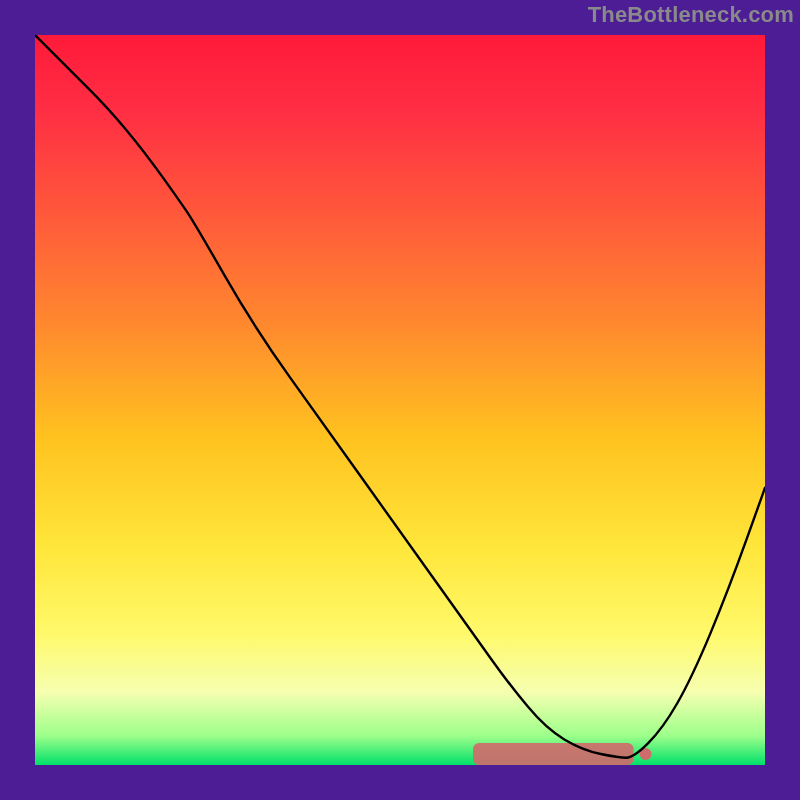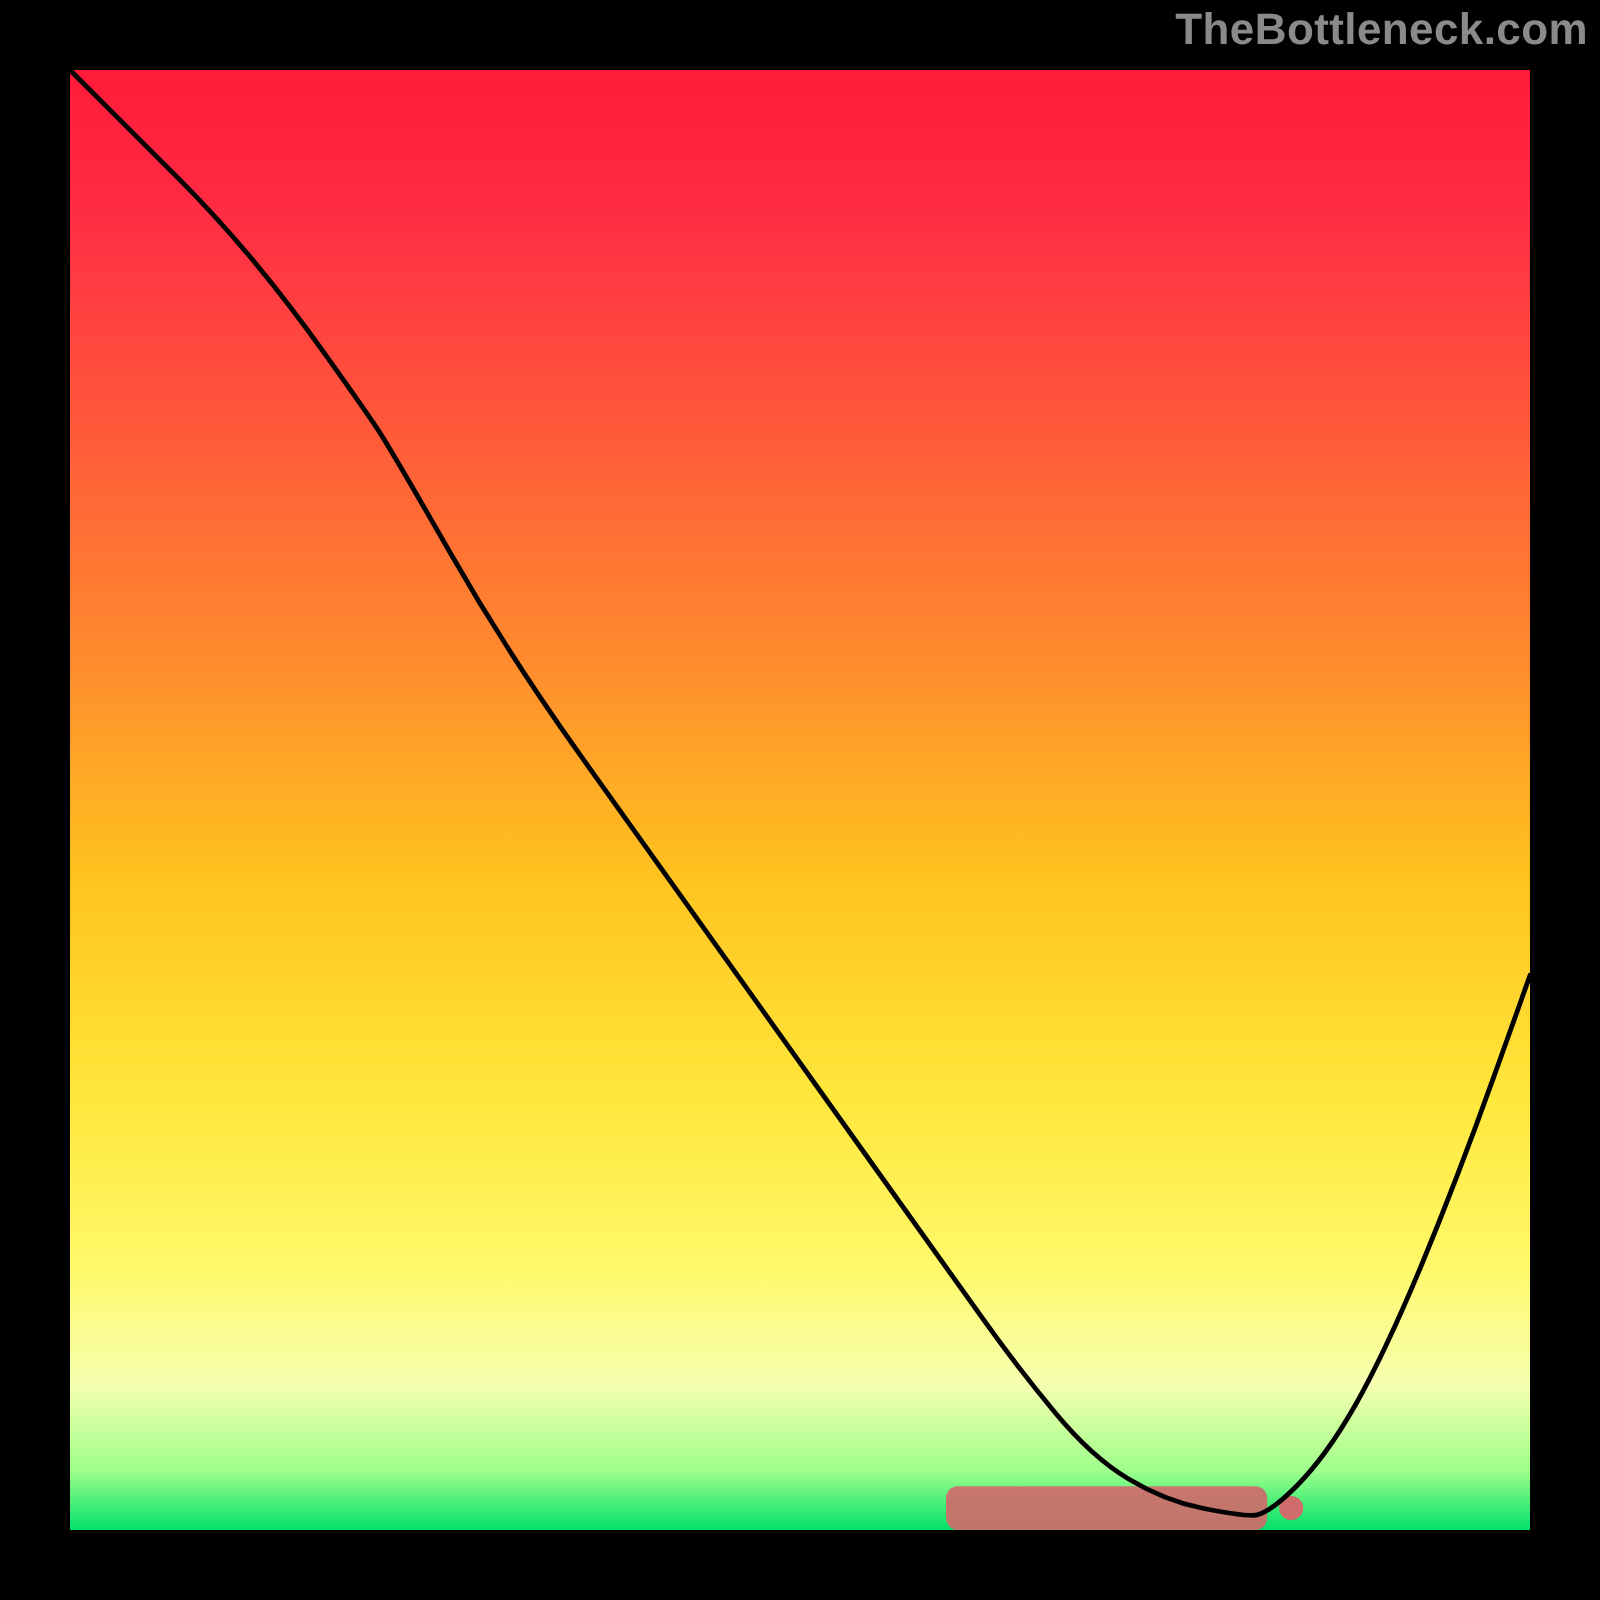--- a/index.html
+++ b/index.html
@@ -1,21 +1,21 @@
 <!DOCTYPE html>
 <html><head>
 <meta charset="utf-8">
 <style>
   * { margin: 0; padding: 0; box-sizing: border-box; }
   html, body { width: 800px; height: 800px; background: #fff; font-family: Arial, Helvetica, sans-serif; }
   .frame {
     position: relative;
     width: 800px;
     height: 800px;
-    background: #000000;
+    background: #4c1d95;
   }
   .watermark {
     position: absolute;
     top: 2px;
     right: 6px;
     font-size: 22px;
     font-weight: 600;
     color: #8a8a8a;
     letter-spacing: 0.2px;
   }

